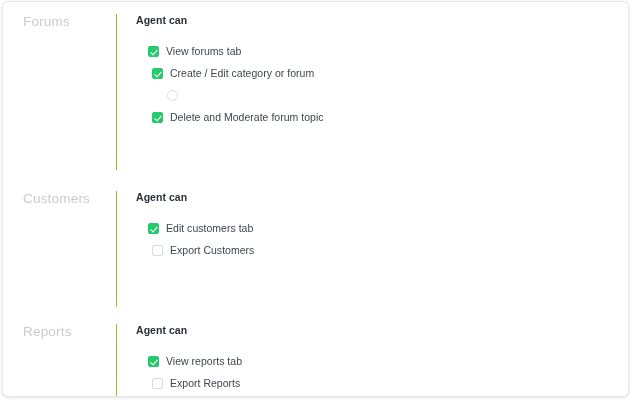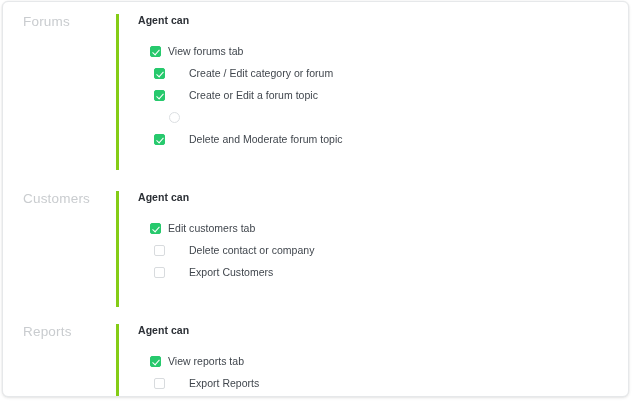--- a/index.html
+++ b/index.html
@@ -44,21 +44,21 @@
     box-sizing: border-box;
     font-size: 13.5px;
     color: #c9cccf;
     letter-spacing: 0.2px;
     line-height: 16px;
   }
 
   .section-body {
     position: relative;
     flex: 1 1 auto;
-    border-left: 3px solid #84cc16;
+    border-left: 1px solid #84cc16;
     padding-left: 19px;
     box-sizing: border-box;
   }
 
   .agent-can {
     font-size: 10.5px;
     font-weight: bold;
     color: #2c3036;
     line-height: 13px;
     letter-spacing: 0.05px;
@@ -68,21 +68,21 @@
     margin-top: 13px;
   }
 
   
   .opt-row {
     display: flex;
     align-items: center;
     height: 22px;
   }
   .opt-row.lvl0 { padding-left: 12px;  }
-  .opt-row.lvl1 { padding-left: 16px; gap: 17px; }
+  .opt-row.lvl1 { padding-left: 16px; }
   .opt-row.lvl2 { padding-left: 31px; }
 
   .opt-label {
     font-size: 10.5px;
     color: #40464d;
     line-height: 13px;
     white-space: nowrap;
     letter-spacing: 0.02px;
   }
 
@@ -153,24 +153,20 @@
           <div class="agent-can">Agent can</div>
           <div class="options">
             <div class="opt-row lvl0">
               <span class="cb checked"></span>
               <span class="opt-label">View forums tab</span>
             </div>
             <div class="opt-row lvl1">
               <span class="cb checked"></span>
               <span class="opt-label">Create / Edit category or forum</span>
             </div>
-            <div class="opt-row lvl1">
-              <span class="cb checked"></span>
-              <span class="opt-label">Create or Edit a forum topic</span>
-            </div>
             <div class="opt-row lvl2">
               <span class="rb off"></span>
             </div>
             <div class="opt-row lvl1">
               <span class="cb checked"></span>
               <span class="opt-label">Delete and Moderate forum topic</span>
             </div>
           </div>
         </div>
       </div>
@@ -178,24 +174,20 @@
         <div class="section-label">Customers</div>
         <div class="section-body" style="min-height: 116px;">
           <div class="agent-can">Agent can</div>
           <div class="options">
             <div class="opt-row lvl0">
               <span class="cb checked"></span>
               <span class="opt-label">Edit customers tab</span>
             </div>
             <div class="opt-row lvl1">
               <span class="cb unchecked"></span>
-              <span class="opt-label">Delete contact or company</span>
-            </div>
-            <div class="opt-row lvl1">
-              <span class="cb unchecked"></span>
               <span class="opt-label">Export Customers</span>
             </div>
           </div>
         </div>
       </div>
       <div class="section" style="margin-top: 17px; justify-content: center;">
         <div class="section-label">Reports</div>
         <div class="section-body" style="min-height: 72px;">
           <div class="agent-can">Agent can</div>
           <div class="options">

